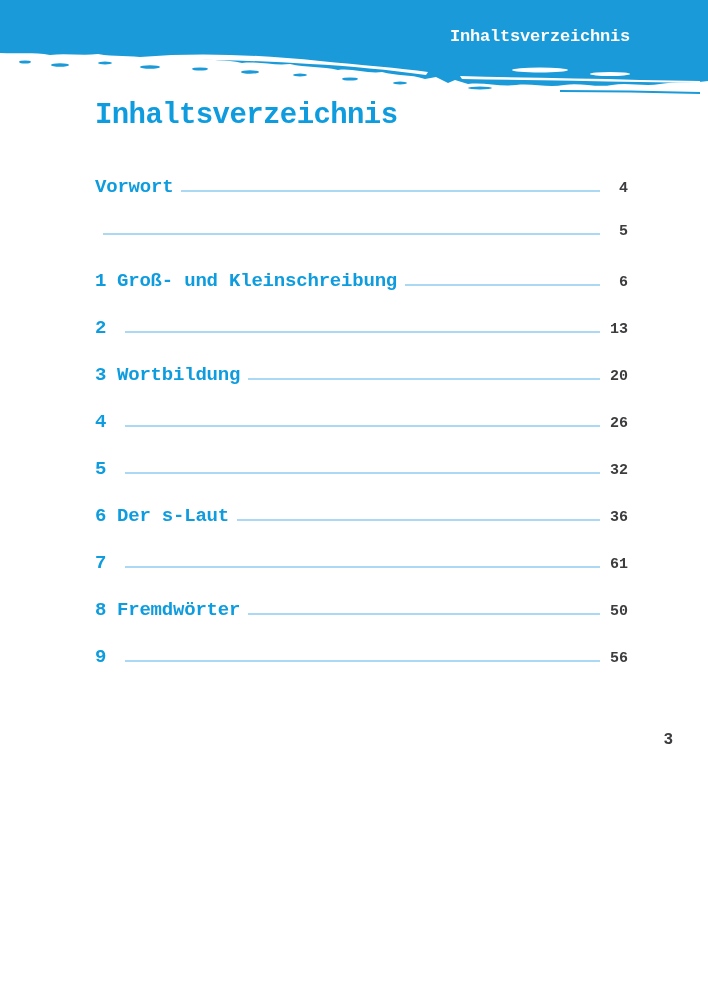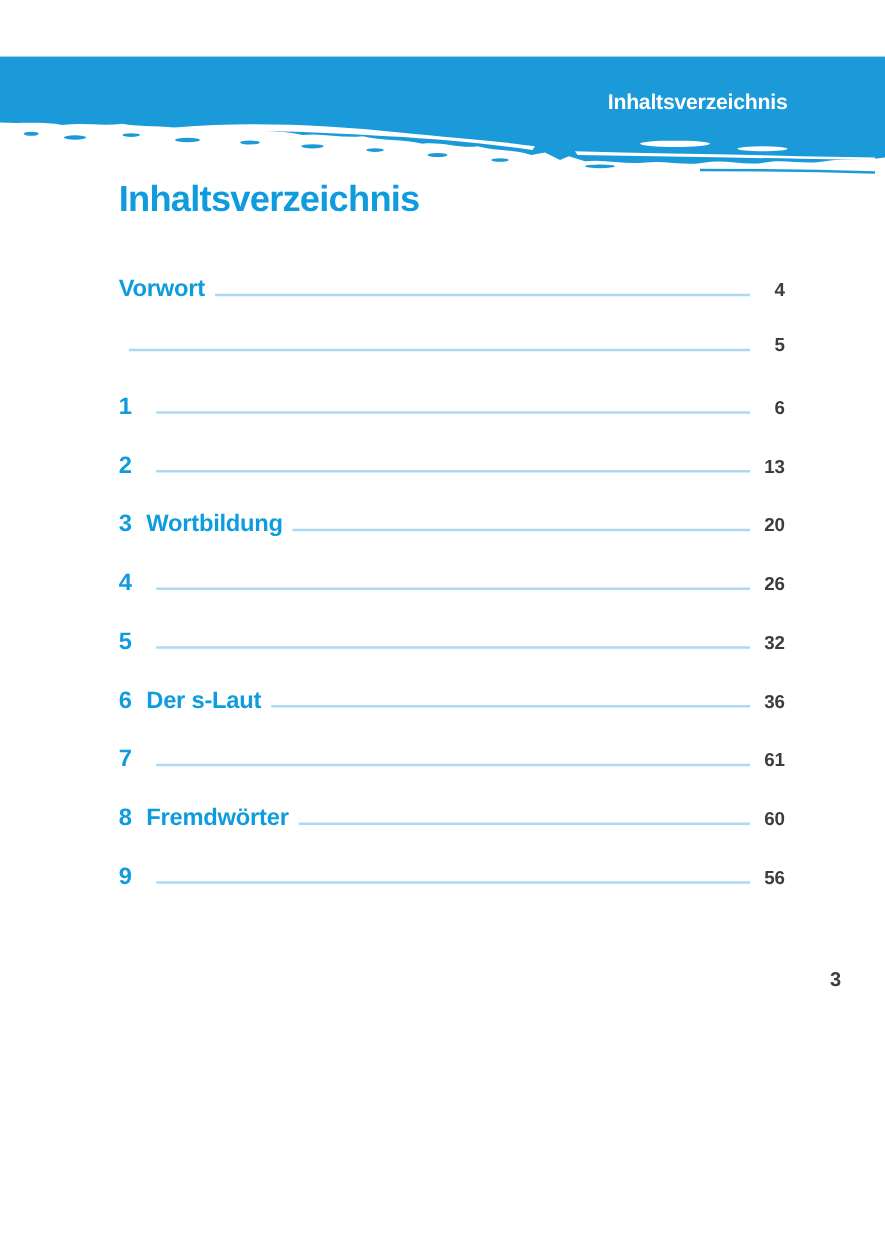--- a/index.html
+++ b/index.html
@@ -9,22 +9,21 @@
     --number-gray: #3d3d3f;
   }
   * { box-sizing: border-box; }
   html, body { margin: 0; padding: 0; background: #ffffff; }
   .page {
     position: relative;
     width: 708px;
     height: 776px;
     background: #ffffff;
     overflow: hidden;
-    font-family: Liberation Sans, sans-serif;
-    margin-top: 45px;
+    font-family: Liberation Mono, monospace;
   }
   .band-svg { position: absolute; top: 0; left: 0; display: block; }
   .fill-band { fill: var(--band-blue); }
   .fill-white { fill: #ffffff; }
   .header-label {
     position: absolute;
     top: 27px;
     right: 78px;
     color: #ffffff;
     font-weight: bold;
@@ -137,20 +136,21 @@
     </div>
 
     <div class="toc-row">
 
       <span class="toc-leader"></span>
       <span class="toc-page">5</span>
     </div>
 
     <div class="toc-row">
       <span class="toc-num">1</span>
+      <span class="toc-title">Groß- und Kleinschreibung</span>
       <span class="toc-leader"></span>
       <span class="toc-page">6</span>
     </div>
 
     <div class="toc-row">
       <span class="toc-num">2</span>
       <span class="toc-leader"></span>
       <span class="toc-page">13</span>
     </div>
 
@@ -183,21 +183,21 @@
     <div class="toc-row">
       <span class="toc-num">7</span>
       <span class="toc-leader"></span>
       <span class="toc-page">61</span>
     </div>
 
     <div class="toc-row">
       <span class="toc-num">8</span>
       <span class="toc-title">Fremdwörter</span>
       <span class="toc-leader"></span>
-      <span class="toc-page">60</span>
+      <span class="toc-page">50</span>
     </div>
 
     <div class="toc-row">
       <span class="toc-num">9</span>
       <span class="toc-leader"></span>
       <span class="toc-page">56</span>
     </div>
   </div>
 
   <div class="footer-page-number">3</div>

